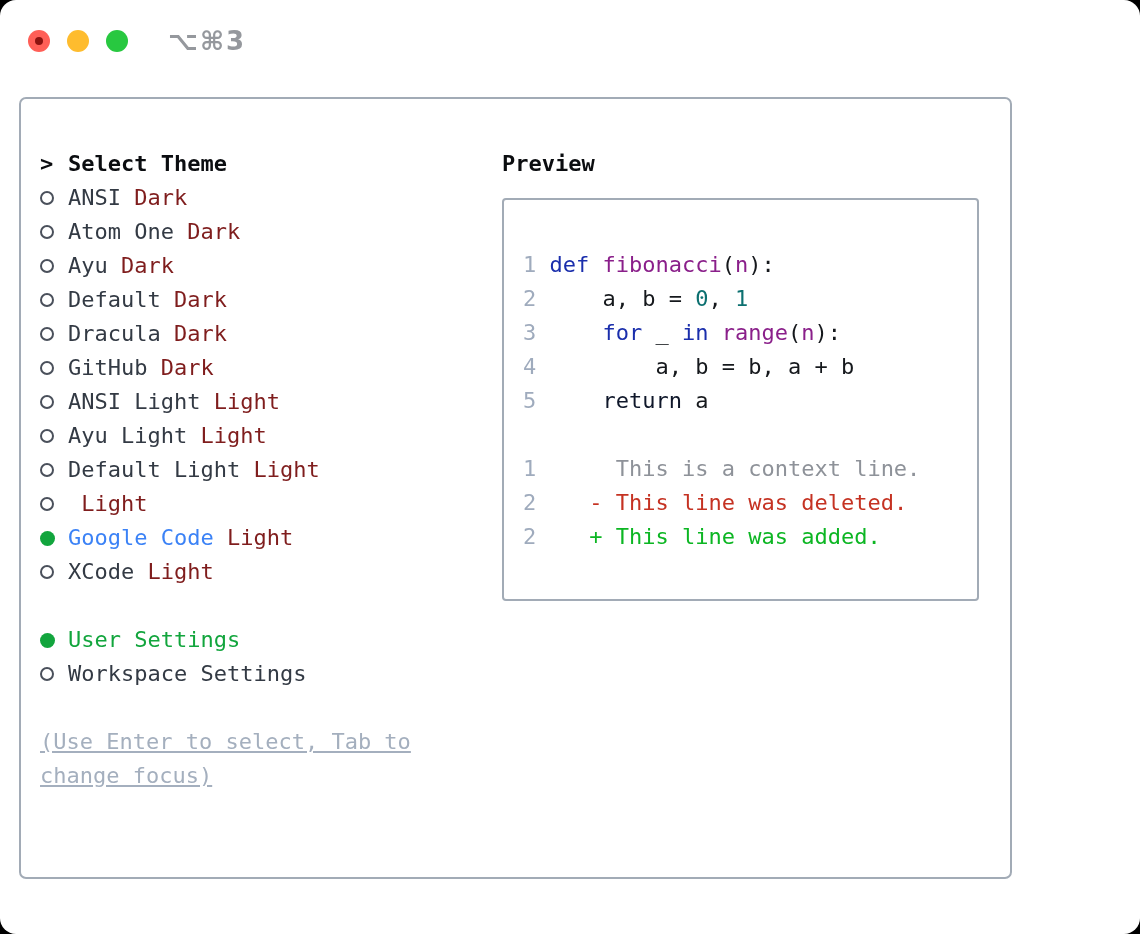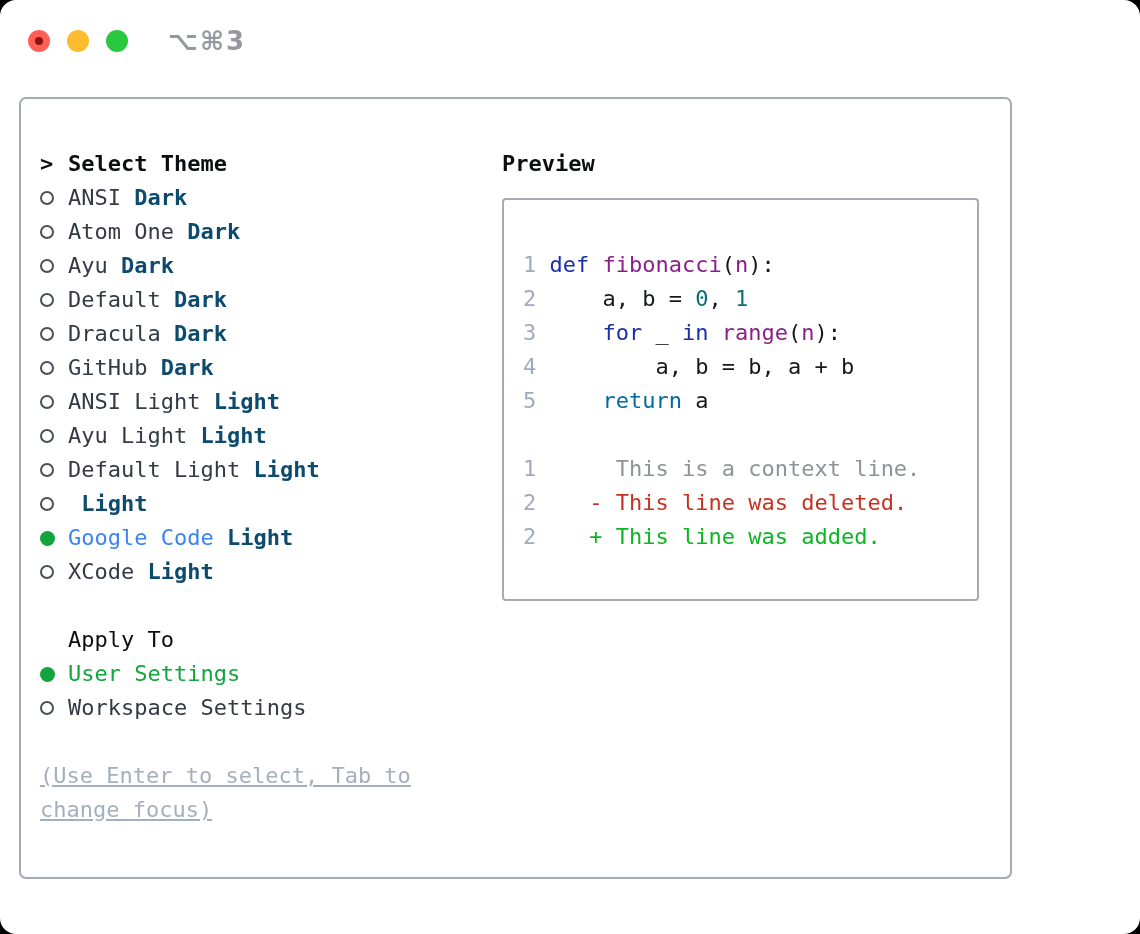--- a/index.html
+++ b/index.html
@@ -23,21 +23,21 @@
   .left-col{width:462px;flex:none;}
   .right-col{flex:1;}
   .row{display:flex;align-items:center;height:34px;font-size:22px;line-height:34px;white-space:pre;}
   .marker{width:28px;flex:none;display:flex;align-items:center;}
   .ring{width:10px;height:10px;border:2.5px solid #4a505b;border-radius:50%;}
   .dot{width:15px;height:15px;border-radius:50%;}
   .chev{font-weight:bold;color:#0b0d10;}
   .hdr{font-weight:bold;color:#0b0d10;}
   .subhdr{color:#0b0d10;}
   .item-name{color:#333a44;}
-  .item-tag{color:#0c4a6e;font-weight:bold;}
+  .item-tag{color:#7f1d1d;}
   .spacer{height:34px;}
   .help{font-size:22px;line-height:34px;color:#a4afbe;max-width:440px;margin-top:34px;white-space:normal;text-decoration:underline;}
   
   .preview-header{height:34px;font-size:22px;line-height:34px;font-weight:bold;color:#0b0d10;}
   .preview-box{
     margin-top:17px;width:477px;height:403px;box-sizing:border-box;
     border:2px solid #a2abb6;border-radius:4px;padding:48px 0 0 19px;
   }
   .code-line{height:34px;font-size:22px;line-height:34px;white-space:pre;}
 </style>
@@ -73,41 +73,37 @@
           <div class="row"><span class="marker"><span class="ring"></span></span><span class="item-name">ANSI Light</span><span class="item-tag"> Light</span></div>
           <div class="row"><span class="marker"><span class="ring"></span></span><span class="item-name">Ayu Light</span><span class="item-tag"> Light</span></div>
           <div class="row"><span class="marker"><span class="ring"></span></span><span class="item-name">Default Light</span><span class="item-tag"> Light</span></div>
           <div class="row"><span class="marker"><span class="ring"></span></span><span class="item-tag"> Light</span></div>
           <div class="row"><span class="marker"><span class="dot" style="background: rgb(18, 165, 61);"></span></span><span class="item-name" style="color: #3b82f6;">Google Code</span><span class="item-tag"> Light</span></div>
           <div class="row"><span class="marker"><span class="ring"></span></span><span class="item-name">XCode</span><span class="item-tag"> Light</span></div>
         </div>
 
       <div class="spacer"></div>
 
-      <div class="row">
-        <span class="marker"></span>
-        <span class="subhdr">Apply To</span>
-      </div>
 
       <div id="apply-list">
           <div class="row"><span class="marker"><span class="dot" style="background: rgb(18, 165, 61);"></span></span><span class="item-name" style="color: rgb(18, 165, 61);">User Settings</span></div>
           <div class="row"><span class="marker"><span class="ring"></span></span><span class="item-name">Workspace Settings</span></div>
         </div>
 
       <div class="help">(Use Enter to select, Tab to change focus)</div>
     </div>
 
     <div class="right-col">
       <div class="preview-header">Preview</div>
       <div class="preview-box" id="preview-box">
           <div class="code-line"><span style="color: rgb(159, 171, 189);">1 </span><span style="color: rgb(26, 46, 172);">def</span><span style="color: rgb(21, 24, 28);"> </span><span style="color: rgb(138, 31, 138);">fibonacci</span><span style="color: rgb(21, 24, 28);">(</span><span style="color: rgb(138, 31, 138);">n</span><span style="color: rgb(21, 24, 28);">):</span></div>
           <div class="code-line"><span style="color: rgb(159, 171, 189);">2 </span><span style="color: rgb(21, 24, 28);">    a, b = </span><span style="color: rgb(12, 112, 112);">0</span><span style="color: rgb(21, 24, 28);">, </span><span style="color: rgb(12, 112, 112);">1</span></div>
           <div class="code-line"><span style="color: rgb(159, 171, 189);">3 </span><span style="color: rgb(21, 24, 28);">    </span><span style="color: rgb(26, 46, 172);">for</span><span style="color: rgb(21, 24, 28);"> _ </span><span style="color: rgb(26, 46, 172);">in</span><span style="color: rgb(21, 24, 28);"> </span><span style="color: rgb(138, 31, 138);">range</span><span style="color: rgb(21, 24, 28);">(</span><span style="color: rgb(138, 31, 138);">n</span><span style="color: rgb(21, 24, 28);">):</span></div>
           <div class="code-line"><span style="color: rgb(159, 171, 189);">4 </span><span style="color: rgb(21, 24, 28);">        a, b = b, a + b</span></div>
-          <div class="code-line"><span style="color: rgb(159, 171, 189);">5 </span><span style="color: rgb(21, 24, 28);">    </span><span style="color: #0369a1;">return</span><span style="color: rgb(21, 24, 28);"> a</span></div>
+          <div class="code-line"><span style="color: rgb(159, 171, 189);">5 </span><span style="color: rgb(21, 24, 28);">    </span><span style="color: #0f172a;">return</span><span style="color: rgb(21, 24, 28);"> a</span></div>
           <div class="code-line"></div>
           <div class="code-line"><span style="color: rgb(159, 171, 189);">1 </span><span style="color: rgb(142, 146, 153);">     This is a context line.</span></div>
           <div class="code-line"><span style="color: rgb(159, 171, 189);">2 </span><span style="color: rgb(21, 24, 28);">   </span><span style="color: rgb(197, 50, 34);">- This line was deleted.</span></div>
           <div class="code-line"><span style="color: rgb(159, 171, 189);">2 </span><span style="color: rgb(21, 24, 28);">   </span><span style="color: rgb(12, 182, 35);">+ This line was added.</span></div>
         </div>
     </div>
 
   </div>
 </div>
 

